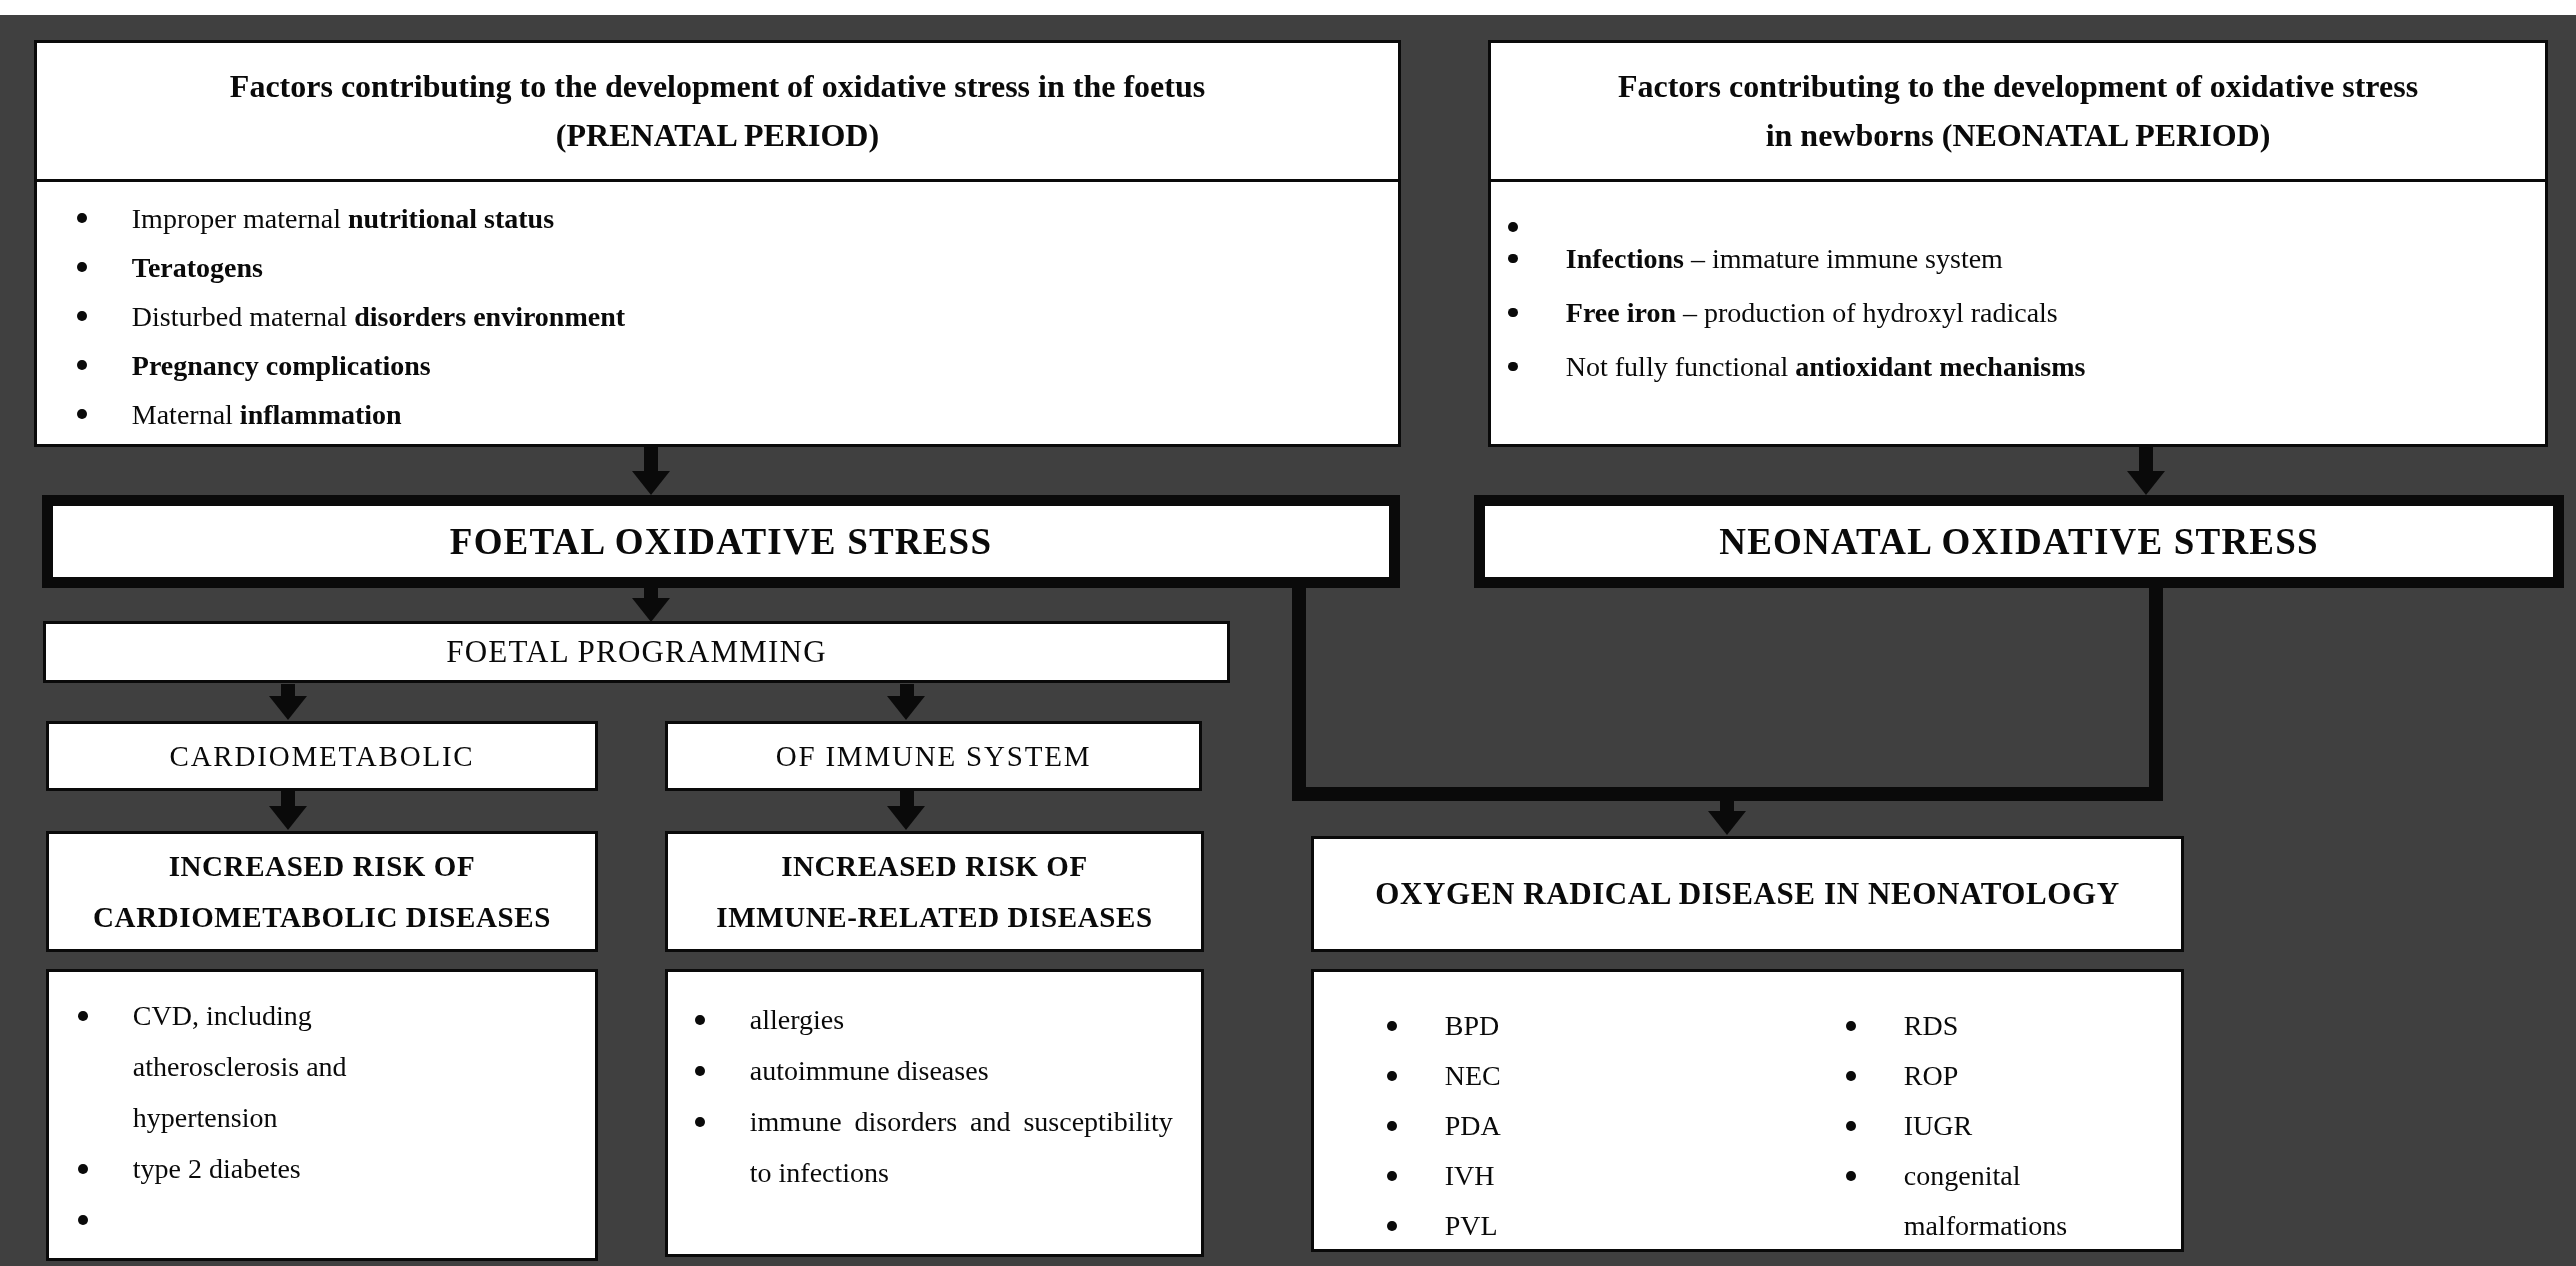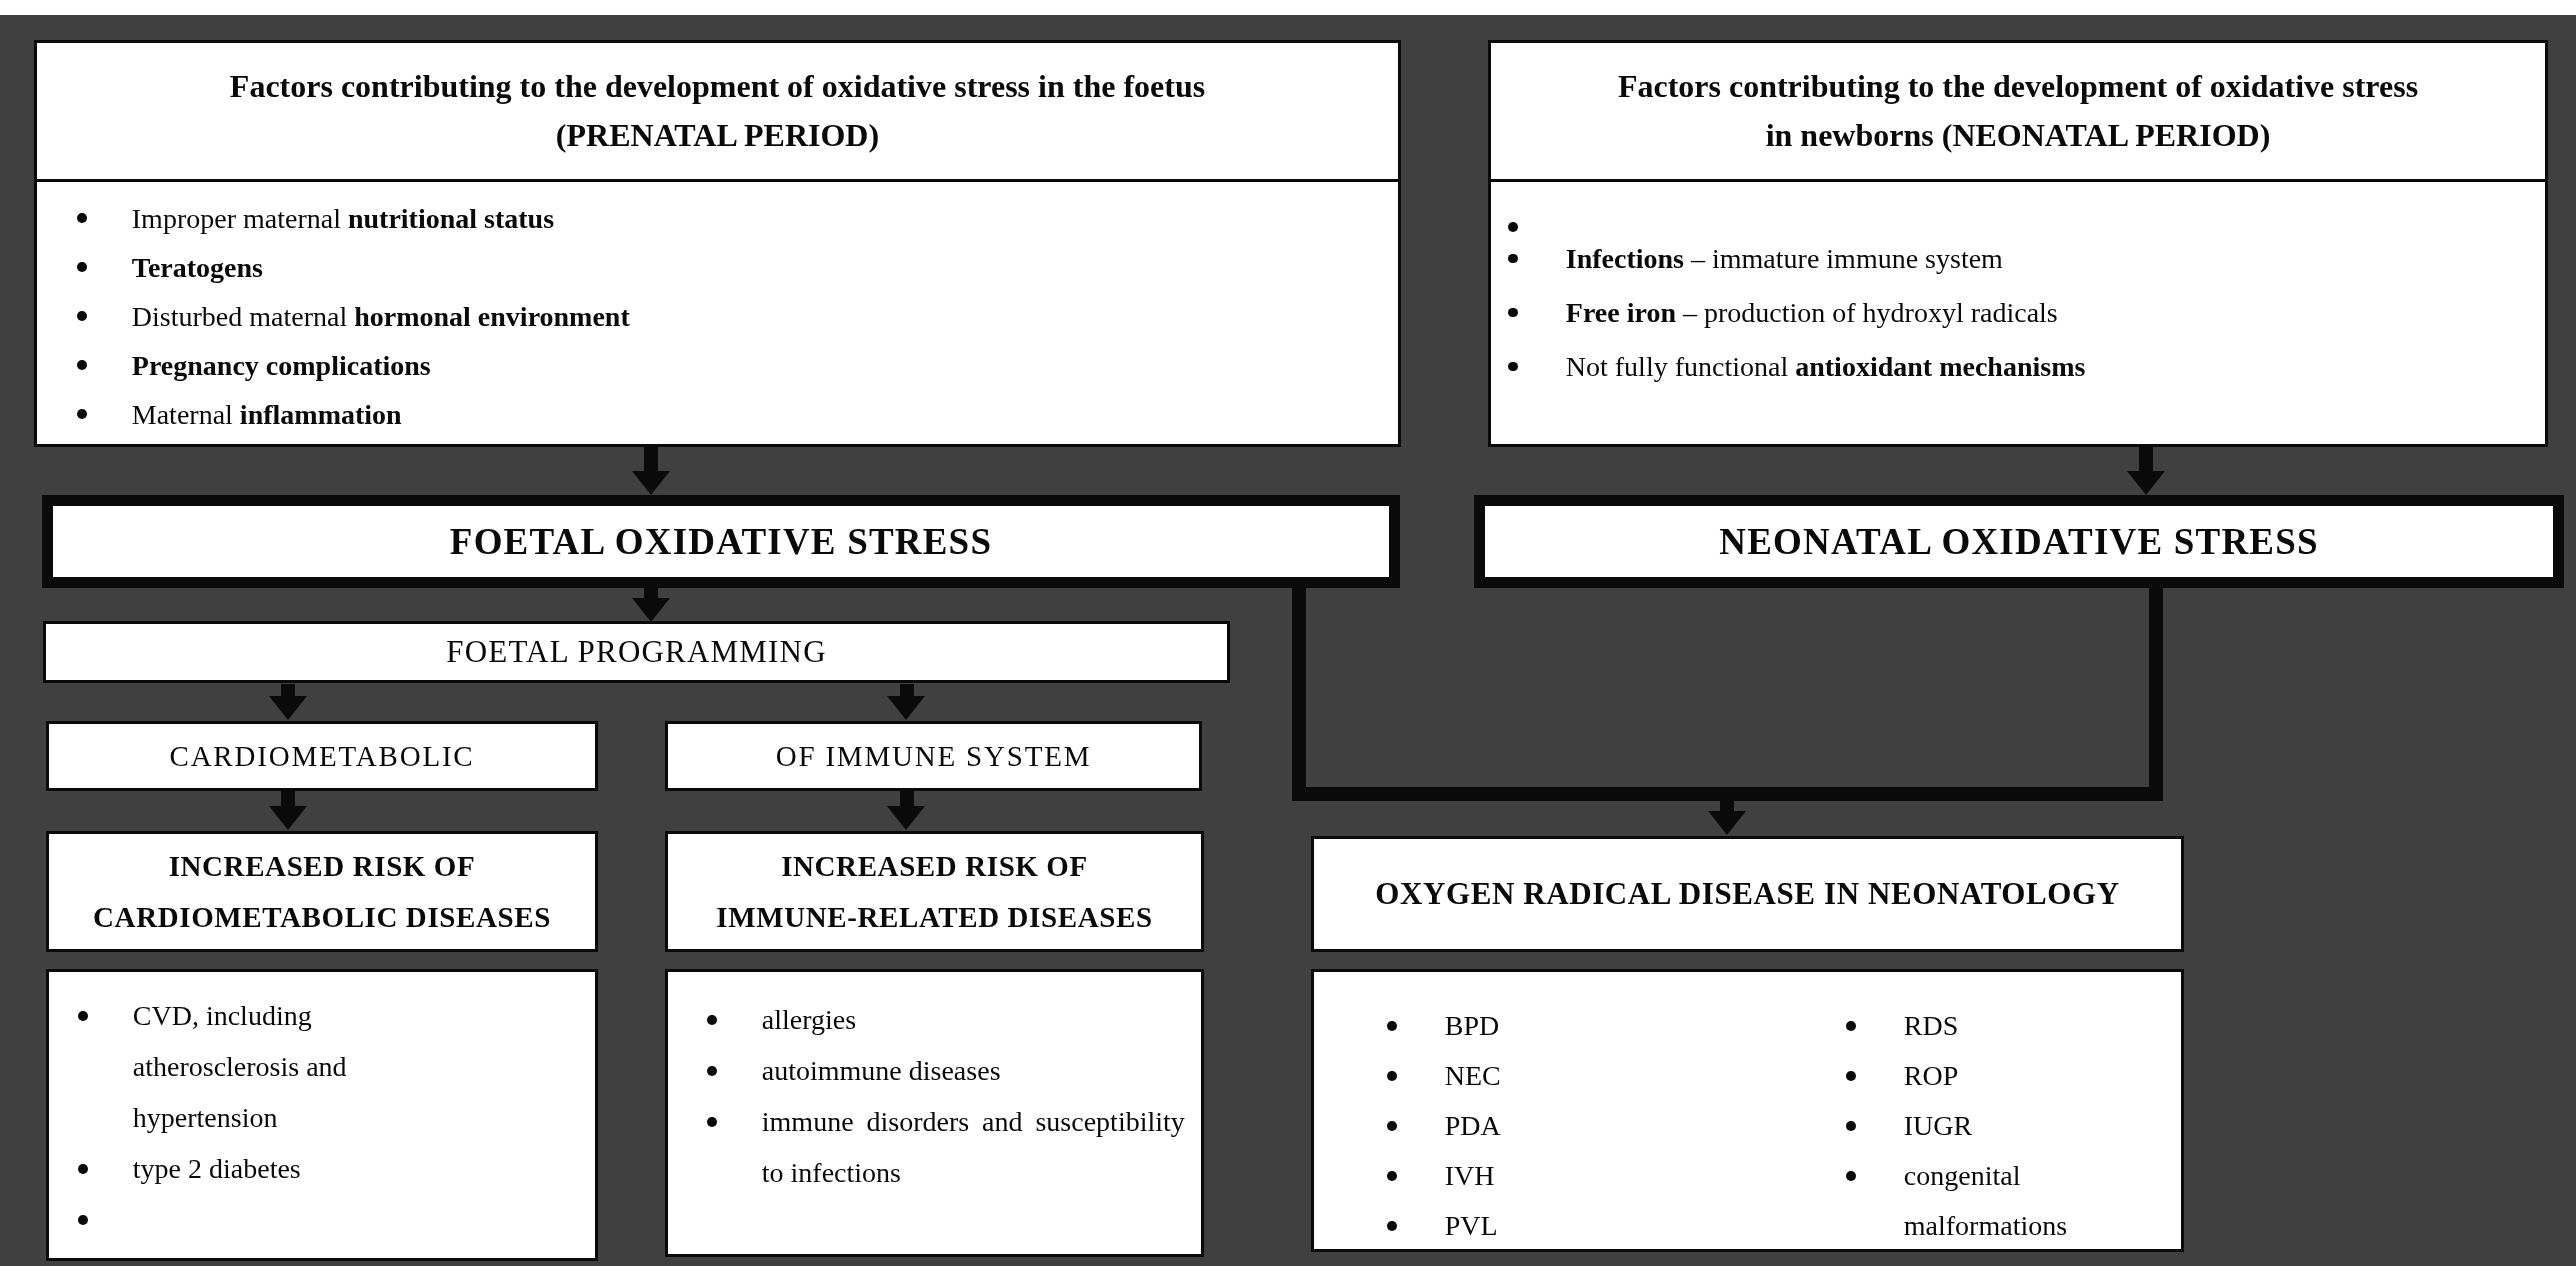--- a/index.html
+++ b/index.html
@@ -76,21 +76,21 @@
         <li class="brow">
           <span class="dot"></span>
           <span class="btext"><span>Improper maternal </span><b>nutritional status</b><span></span></span>
         </li>
         <li class="brow">
           <span class="dot"></span>
           <span class="btext"><span></span><b>Teratogens</b><span></span></span>
         </li>
         <li class="brow">
           <span class="dot"></span>
-          <span class="btext"><span>Disturbed maternal </span><b>hormonal environment</b><span></span></span>
+          <span class="btext"><span>Disturbed maternal </span><b>disorders environment</b><span></span></span>
         </li>
         <li class="brow">
           <span class="dot"></span>
           <span class="btext"><span></span><b>Pregnancy complications</b><span></span></span>
         </li>
         <li class="brow">
           <span class="dot"></span>
           <span class="btext"><span>Maternal </span><b>inflammation</b><span></span></span>
         </li>
       </ul>
@@ -162,21 +162,21 @@
       <li class="brow">
         <span class="dot"></span>
         <span class="btext">type 2 diabetes</span>
       </li>
       <li class="brow">
         <span class="dot"></span>
       </li>
     </ul>
   </div>
 
-  <div class="box out-mid" style="left:665px;top:954px;width:539px;height:288px;padding-left:12px;">
+  <div class="box out-mid" style="left:665px;top:954px;width:539px;height:288px;">
     <ul class="blist">
       <li class="brow">
         <span class="dot"></span>
         <span class="btext">allergies</span>
       </li>
       <li class="brow">
         <span class="dot"></span>
         <span class="btext">autoimmune diseases</span>
       </li>
       <li class="brow">

